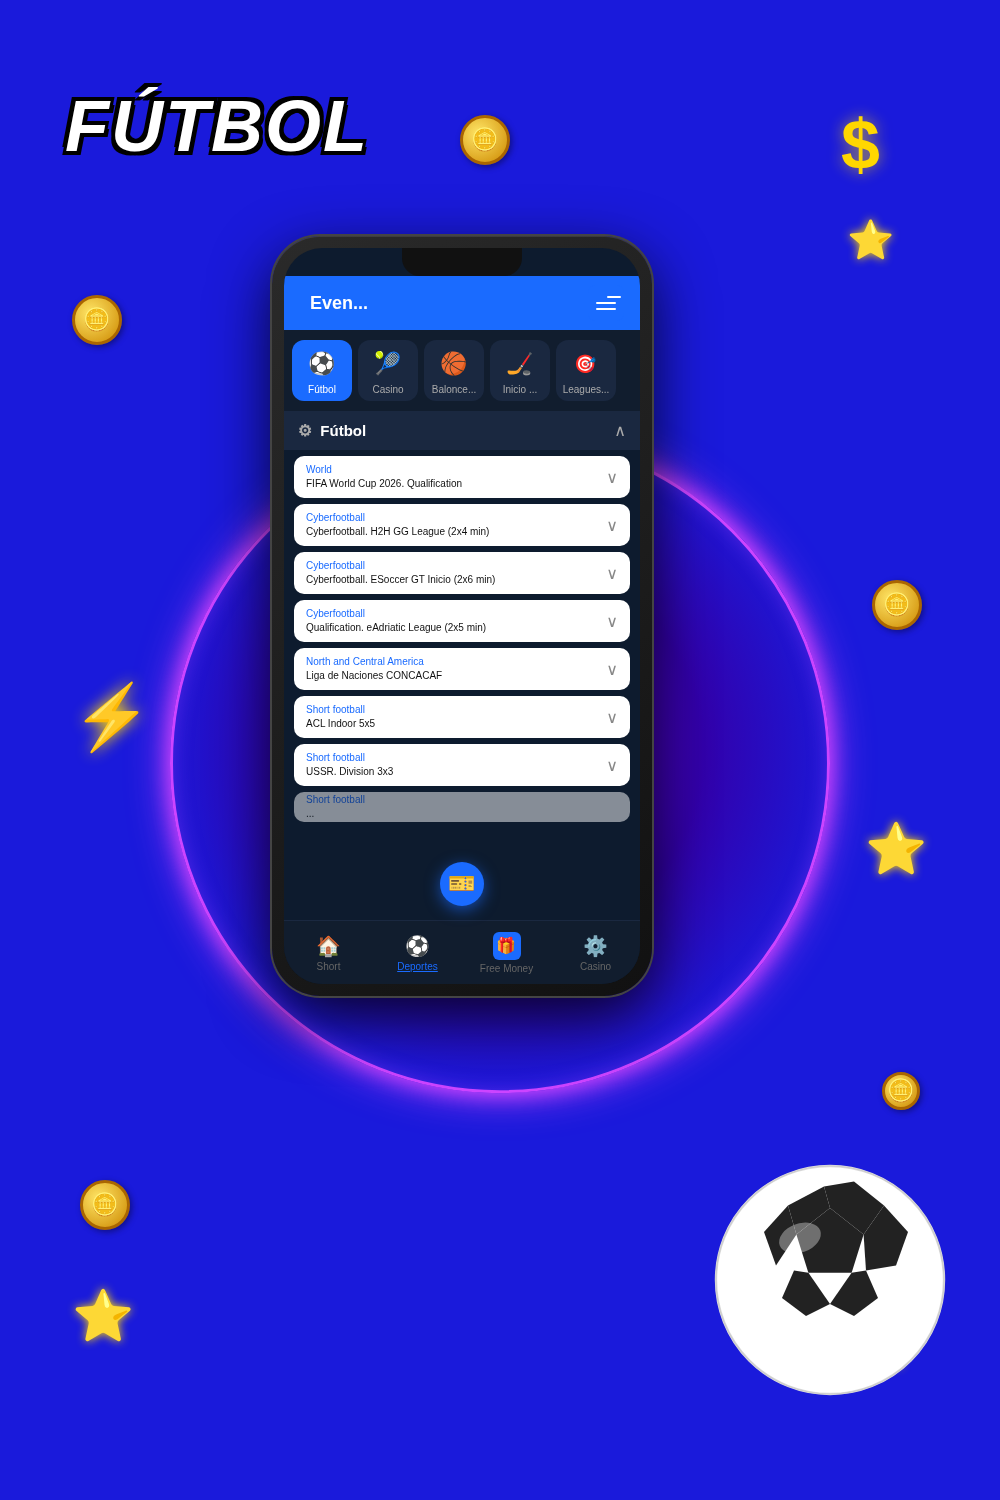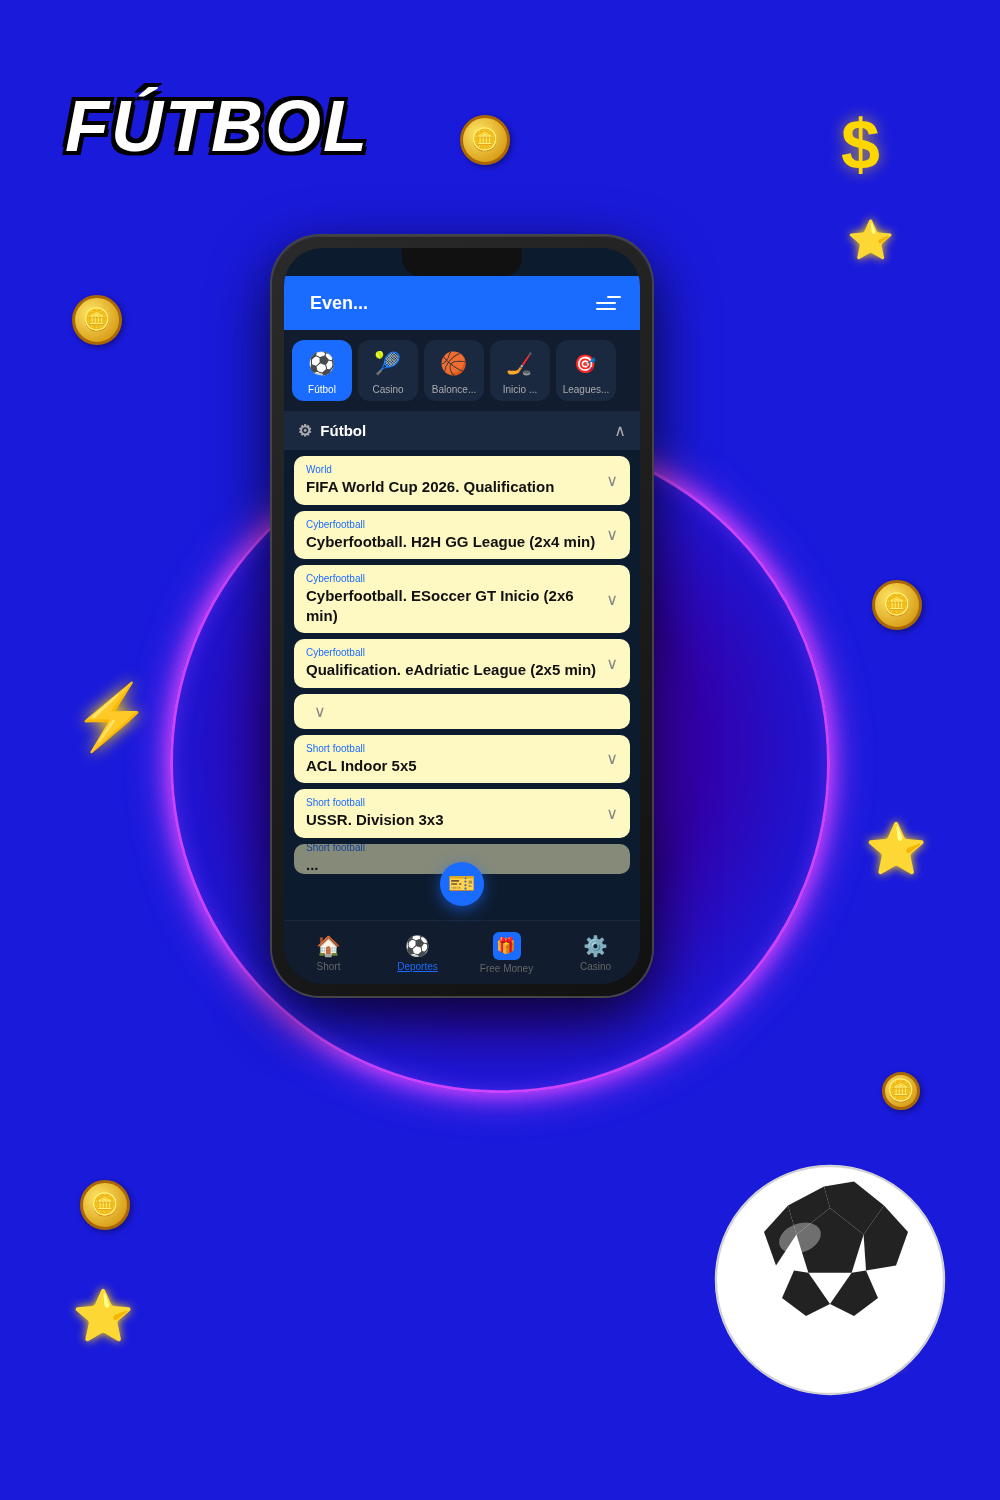--- a/index.html
+++ b/index.html
@@ -257,21 +257,21 @@
     .leagues-list {
       padding: 6px 10px;
       display: flex;
       flex-direction: column;
       gap: 6px;
       overflow: hidden;
       background: #0d1b2e;
     }
 
     .league-item {
-      background: #fef9c3;
+      background: #ffffff;
       border-radius: 10px;
       padding: 8px 12px;
       display: flex;
       align-items: center;
       justify-content: space-between;
       cursor: pointer;
     }
 
     .league-info {
       flex: 1;
@@ -279,22 +279,22 @@
 
     .league-category {
       color: #1a6bff;
       font-size: 10px;
       font-weight: 500;
       margin-bottom: 2px;
     }
 
     .league-name {
       color: #111;
-      font-size: 15px;
-      font-weight: 700;
+      font-size: 10px;
+      font-weight: 400;
       line-height: 1.3;
     }
 
     .league-chevron {
       color: #888;
       font-size: 16px;
       margin-left: 8px;
     }
 
     
@@ -490,20 +490,24 @@
 
         <div class="league-item">
           <div class="league-info">
             <div class="league-category">Cyberfootball</div>
             <div class="league-name">Qualification. eAdriatic League (2x5 min)</div>
           </div>
           <span class="league-chevron">∨</span>
         </div>
 
         <div class="league-item">
+          <div class="league-info">
+            <div class="league-category">North and Central America</div>
+            <div class="league-name">Liga de Naciones CONCACAF</div>
+          </div>
           <span class="league-chevron">∨</span>
         </div>
 
         <div class="league-item">
           <div class="league-info">
             <div class="league-category">Short football</div>
             <div class="league-name">ACL Indoor 5x5</div>
           </div>
           <span class="league-chevron">∨</span>
         </div>

